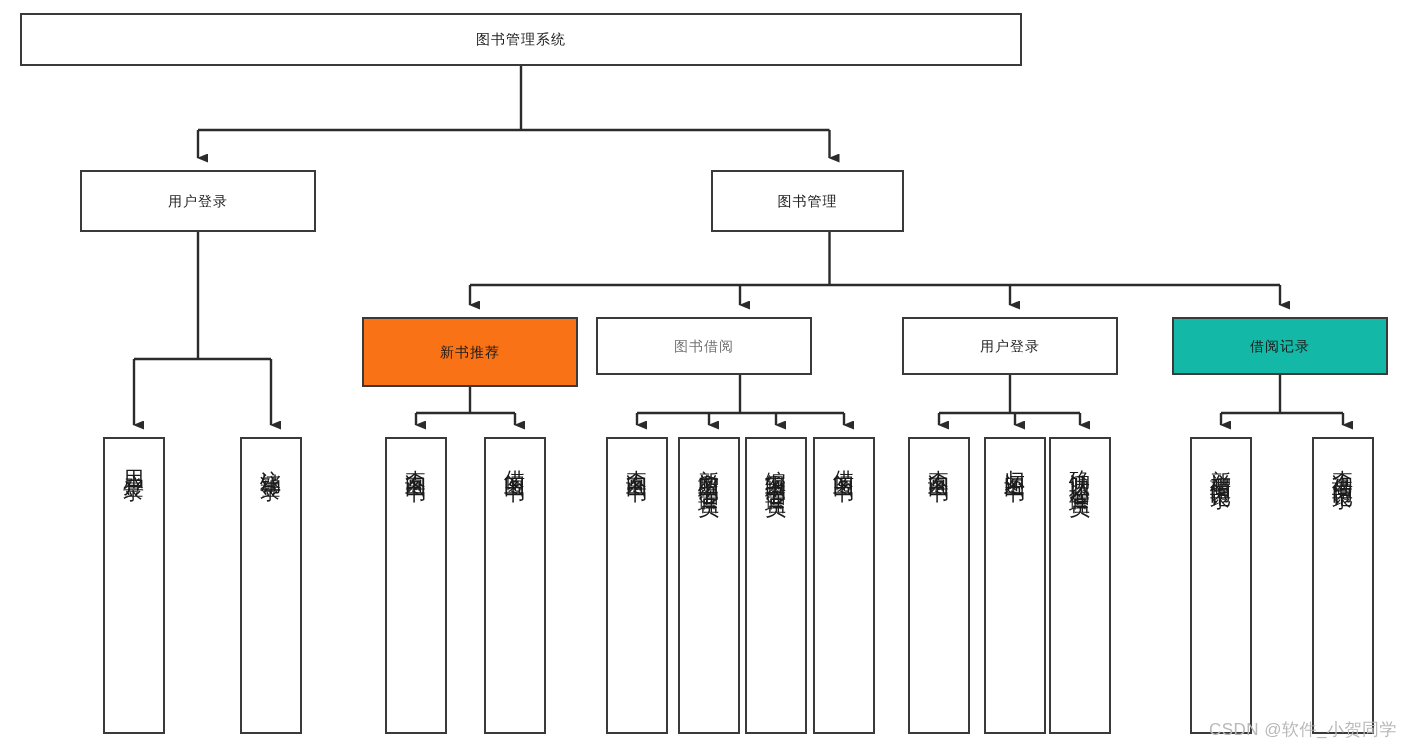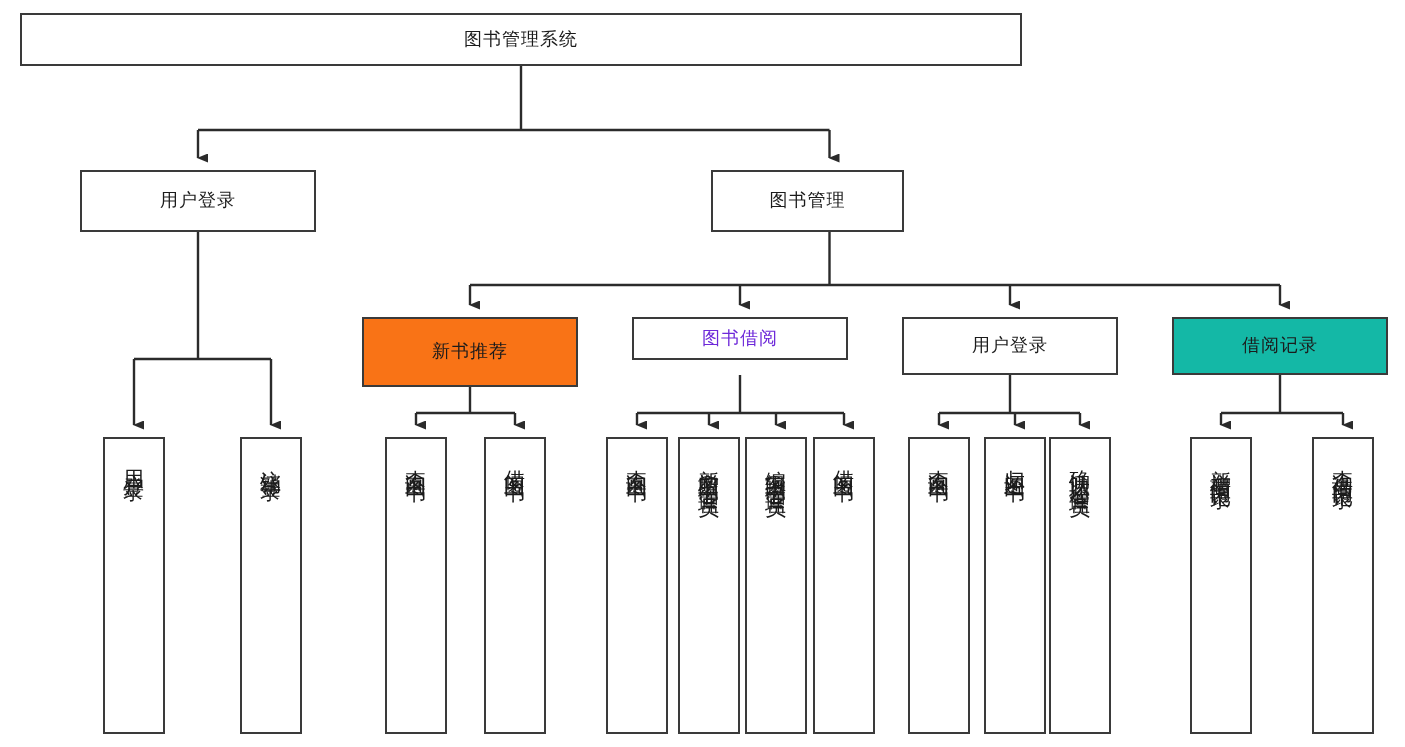--- a/index.html
+++ b/index.html
@@ -33,21 +33,21 @@
     align-items: center;
     justify-content: center;
     color: #1b1b1b;
   }
   .node .node-label {
     display: block;
     text-align: center;
     line-height: 1.18;
   }
   .node.horizontal .node-label {
-    font-size: 18px;
+    font-size: 14px;
     letter-spacing: 1px;
     white-space: nowrap;
   }
   .node.vertical {
     align-items: flex-start;
     padding-top: 14px;
   }
   .node.vertical .node-label {
     writing-mode: vertical-rl;
     text-orientation: upright;
@@ -113,21 +113,21 @@
       </div>
       <div class="node horizontal" style="left: 80px; top: 170px; width: 236px; height: 62px; border-color: rgb(58, 58, 58); background: rgb(255, 255, 255); color: rgb(27, 27, 27);">
         <span class="node-label">用户登录</span>
       </div>
       <div class="node horizontal" style="left: 711px; top: 170px; width: 193px; height: 62px; border-color: rgb(58, 58, 58); background: rgb(255, 255, 255); color: rgb(27, 27, 27);">
         <span class="node-label">图书管理</span>
       </div>
       <div class="node horizontal" style="left: 362px; top: 317px; width: 216px; height: 70px; border-color: rgb(58, 58, 58); background: #f97316; color: rgb(27, 27, 27);">
         <span class="node-label">新书推荐</span>
       </div>
-      <div class="node horizontal" style="left: 632px; top: 317px; width: 216px; height: 43px; border-color: rgb(58, 58, 58); background: rgb(255, 255, 255); color: #6d28d9;">
+      <div class="node horizontal" style="left: 596px; top: 317px; width: 216px; height: 58px; border-color: rgb(58, 58, 58); background: rgb(255, 255, 255); color: #737373;">
         <span class="node-label">图书借阅</span>
       </div>
       <div class="node horizontal" style="left: 902px; top: 317px; width: 216px; height: 58px; border-color: rgb(58, 58, 58); background: rgb(255, 255, 255); color: rgb(27, 27, 27);">
         <span class="node-label">用户登录</span>
       </div>
       <div class="node horizontal" style="left: 1172px; top: 317px; width: 216px; height: 58px; border-color: rgb(58, 58, 58); background: #14b8a6; color: rgb(27, 27, 27);">
         <span class="node-label">借阅记录</span>
       </div>
       <div class="node vertical" style="left: 103px; top: 437px; width: 62px; height: 297px; border-color: rgb(58, 58, 58); background: rgb(255, 255, 255); color: rgb(27, 27, 27);">
         <span class="node-label">用户登录</span>
@@ -163,13 +163,14 @@
         <span class="node-label">确认归还（管理员）</span>
       </div>
       <div class="node vertical" style="left: 1190px; top: 437px; width: 62px; height: 297px; border-color: rgb(58, 58, 58); background: rgb(255, 255, 255); color: rgb(27, 27, 27);">
         <span class="node-label">新增借阅记录</span>
       </div>
       <div class="node vertical" style="left: 1312px; top: 437px; width: 62px; height: 297px; border-color: rgb(58, 58, 58); background: rgb(255, 255, 255); color: rgb(27, 27, 27);">
         <span class="node-label">查询借阅记录</span>
       </div>
     </div>
 
+  <div id="watermark">CSDN @软件_小贺同学</div>
 </div>
 
 </body></html>

